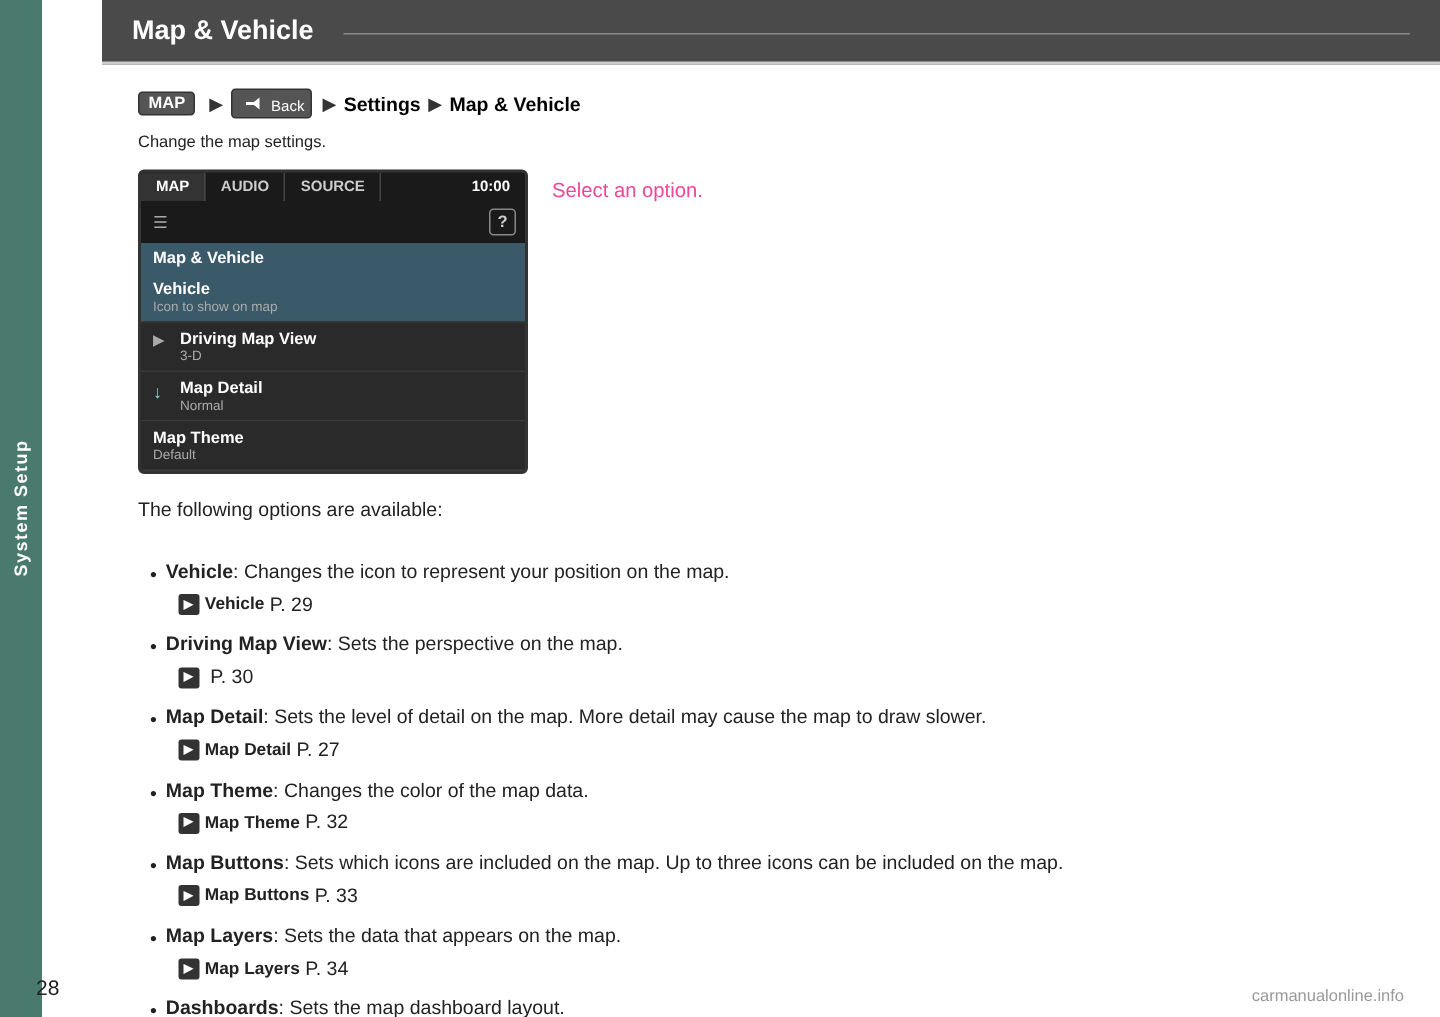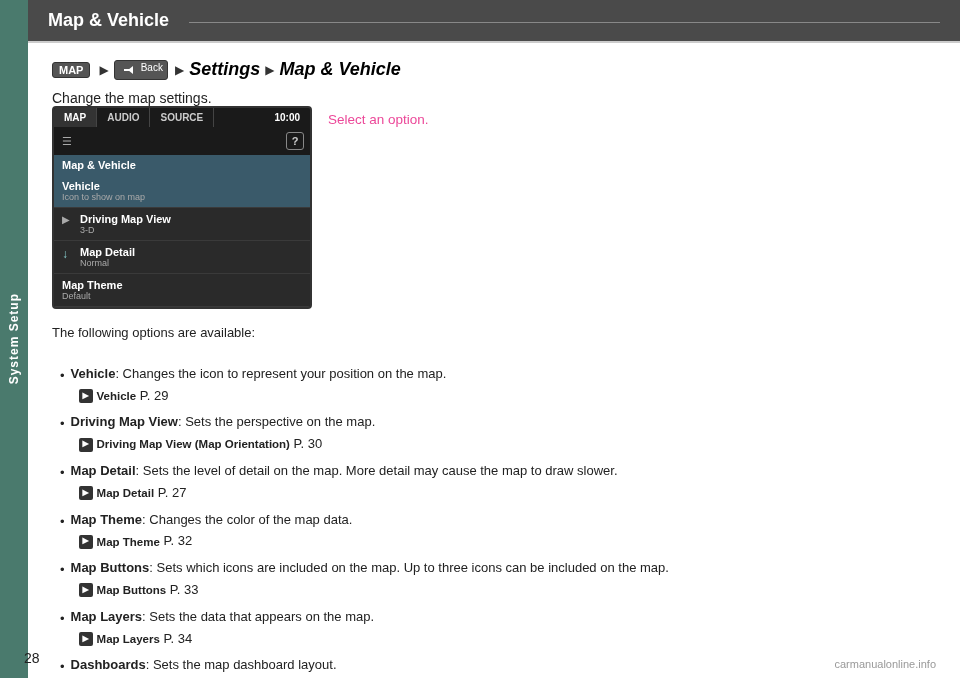--- a/index.html
+++ b/index.html
@@ -29,20 +29,21 @@
       writing-mode: vertical-rl;
       transform: rotate(180deg);
       letter-spacing: 1px;
     }
 
     
     .main {
       flex: 1;
       display: flex;
       flex-direction: column;
+      padding-left: 40px;
     }
 
     
     .header {
       background: #4a4a4a;
       color: #fff;
       font-size: 18px;
       font-weight: bold;
       padding: 10px 20px;
       display: flex;
@@ -87,36 +88,36 @@
     }
     .back-button {
       background: #555;
       color: #fff;
       border: 1px solid #333;
       border-radius: 3px;
       font-size: 11px;
       padding: 1px 4px;
       margin-right: 2px;
       display: flex;
-      align-items: flex-start;
+      align-items: flex-end;
     }
     .arrow-right {
       margin: 0 5px;
       font-size: 12px;
       color: #333;
     }
     .breadcrumb-text {
       font-weight: bold;
-      font-size: 18px;
-      font-style: italic;
+      font-size: 13px;
     }
 
     
     .intro-text {
-      font-size: 14px;
+      font-size: 11px;
+      margin-bottom: 12px;
       color: #222;
     }
 
     
     .two-col {
       display: flex;
       gap: 16px;
       margin-bottom: 14px;
     }
 
@@ -390,21 +391,21 @@
           </div>
         </div>
       </div>
 
       <div class="bullet-item">
         <span class="bullet">•</span>
         <div class="bullet-content">
           <span class="bullet-title">Driving Map View</span><span>: Sets the perspective on the map.</span>
           <div class="ref-line">
             <div class="ref-icon">▶</div>
-            <span class="ref-text">Driving Map View (Map Orientation)</span>&nbsp;<span>P. 30</span>
+            &nbsp;<span>P. 30</span>
           </div>
         </div>
       </div>
 
       <div class="bullet-item">
         <span class="bullet">•</span>
         <div class="bullet-content">
           <span class="bullet-title">Map Detail</span><span>: Sets the level of detail on the map. More detail may cause the map to draw slower.</span>
           <div class="ref-line">
             <div class="ref-icon">▶</div>

